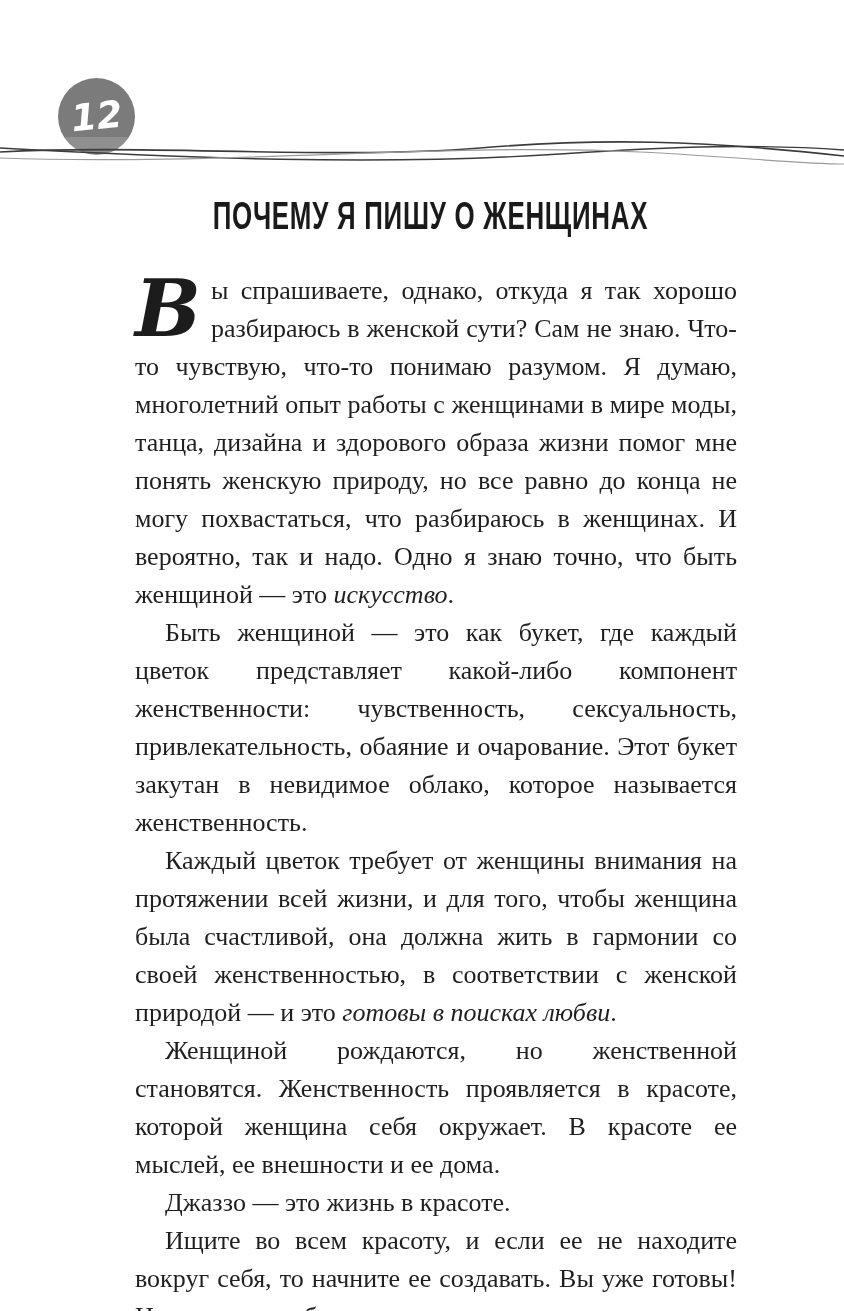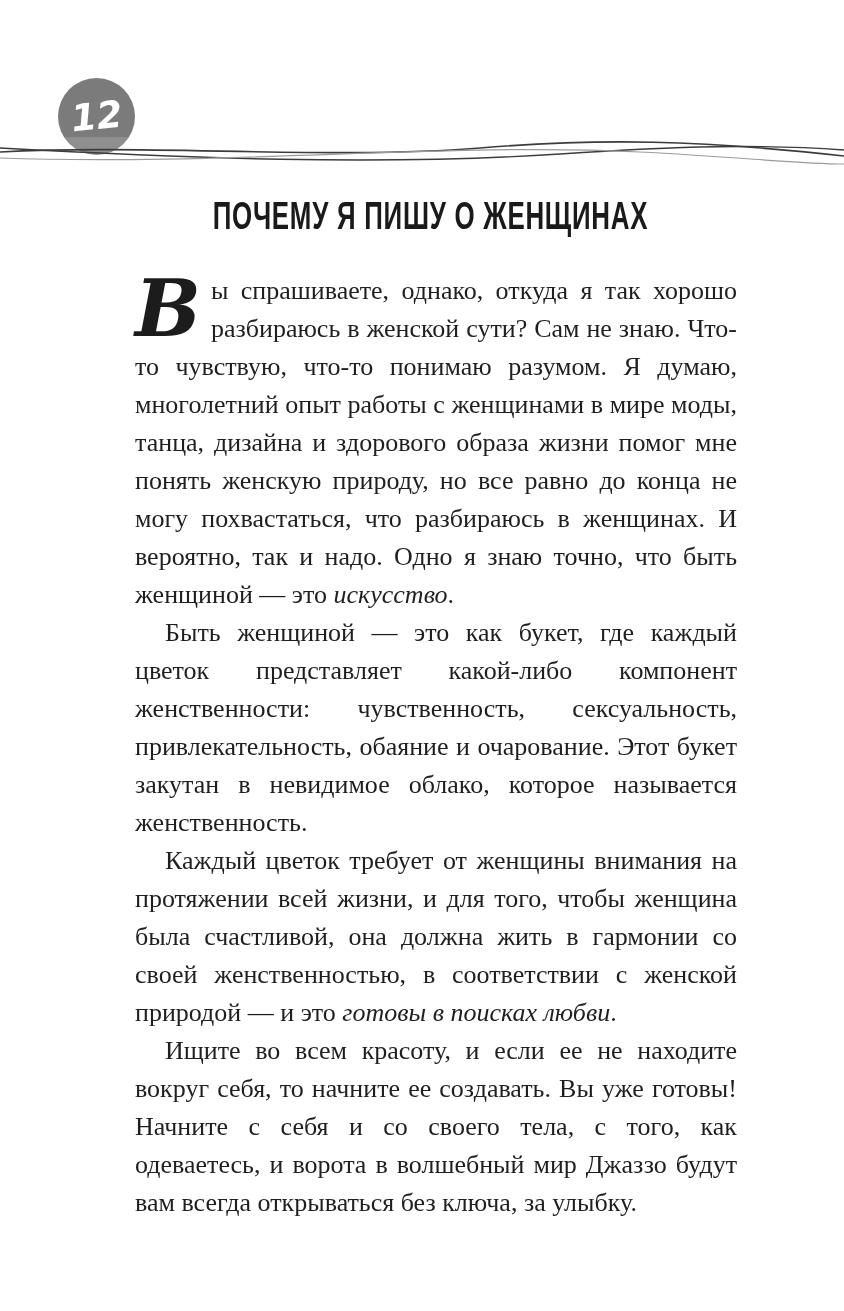--- a/index.html
+++ b/index.html
@@ -118,16 +118,18 @@
   </svg>
 
   <div class="title-wrap">
     <h1 class="title">ПОЧЕМУ Я ПИШУ О ЖЕНЩИНАХ</h1>
   </div>
 
   <main class="body-text">
       <p class="first"><span class="dropcap">В</span><span>ы спрашиваете, однако, откуда я так хорошо разбираюсь в женской сути? Сам не знаю. Что-то чувствую, что-то понимаю разумом. Я думаю, многолетний опыт работы с женщинами в мире моды, танца, дизайна и здорового образа жизни помог мне понять женскую природу, но все равно до конца не могу похвастаться, что разбираюсь в женщинах. И вероятно, так и надо. Одно я знаю точно, что быть женщиной — это </span><em>искусство</em><span>.</span></p>
       <p><span>Быть женщиной — это как букет, где каждый цветок представляет какой-либо компонент женственности: чувственность, сексуальность, привлекательность, обаяние и очарование. Этот букет закутан в невидимое облако, которое называется женственность.</span></p>
       <p><span>Каждый цветок требует от женщины внимания на протяжении всей жизни, и для того, чтобы женщина была счастливой, она должна жить в гармонии со своей женственностью, в соответствии с женской природой — и это </span><em>готовы в поисках любви</em><span>.</span></p>
+      <p><span>Женщиной рождаются, но женственной становятся. Женственность проявляется в красоте, которой женщина себя окружает. В красоте ее мыслей, ее внешности и ее дома.</span></p>
+      <p><span>Джаззо — это жизнь в красоте.</span></p>
       <p><span>Ищите во всем красоту, и если ее не находите вокруг себя, то начните ее создавать. Вы уже готовы! Начните с себя и со своего тела, с того, как одеваетесь, и ворота в волшебный мир Джаззо будут вам всегда открываться без ключа, за улыбку.</span></p>
     </main>
 
 </div>
 
 </body></html>

